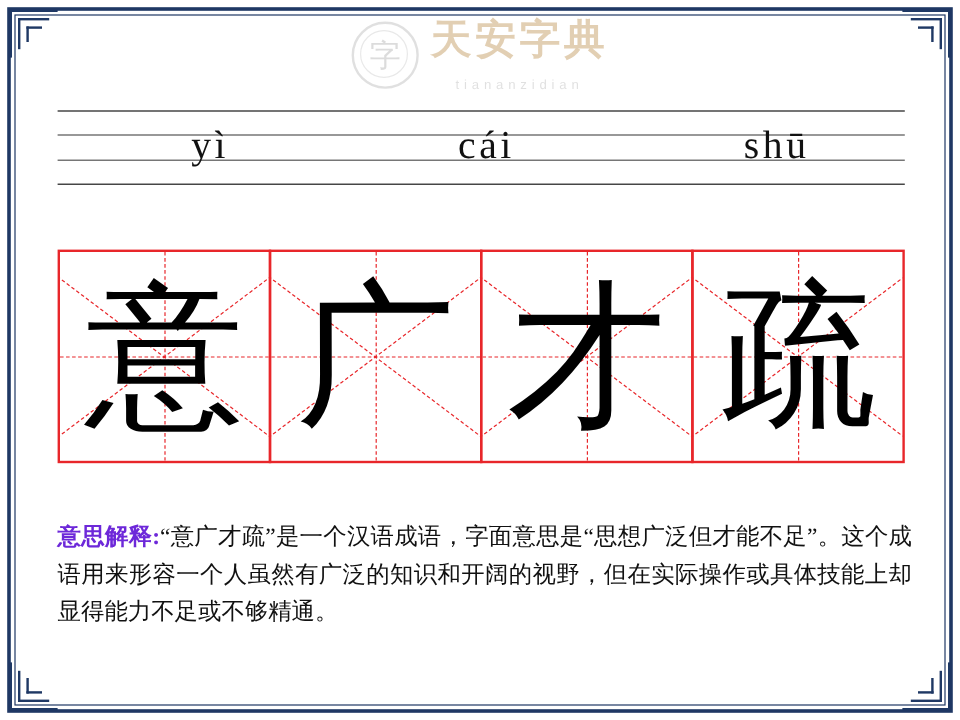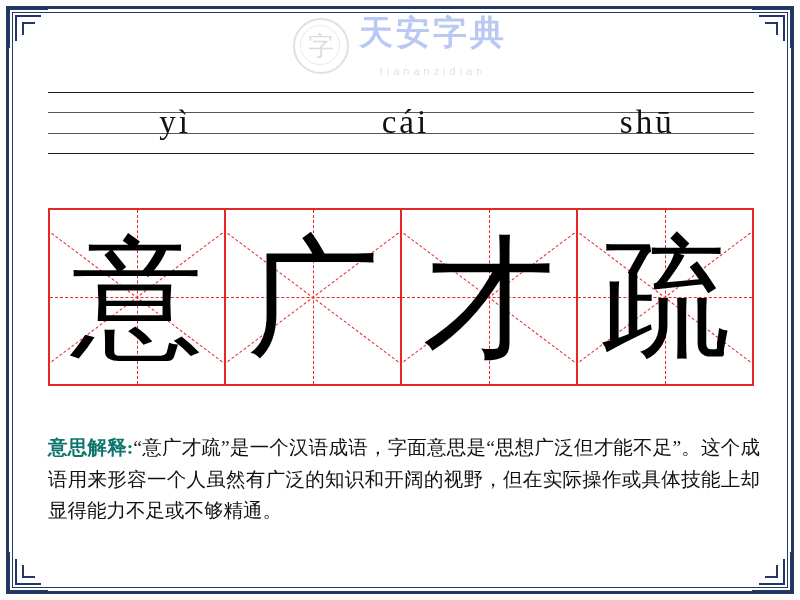--- a/index.html
+++ b/index.html
@@ -108,22 +108,22 @@
   }
   .brand-text {
     display: flex;
     flex-direction: column;
     align-items: center;
     line-height: 1;
   }
   .brand-name {
     font-size: 34px;
     letter-spacing: 3px;
-    color: #1d4ed8;
-    font-family: Liberation Serif, serif;
+    color: #a16207;
+    font-family: Liberation Sans, sans-serif;
     font-weight: bold;
   }
   .brand-sub {
     margin-top: 16px;
     font-size: 11px;
     letter-spacing: 4px;
     color: #9c9c9c;
     font-family: "Liberation Sans", sans-serif;
   }
 
@@ -235,21 +235,21 @@
     top: 432px;
     width: 712px;
     font-family: "Liberation Serif", serif;
     font-size: 19.5px;
     line-height: 1.62;
     color: #111;
     text-align: justify;
   }
   .explain-label {
     font-weight: bold;
-    color: #0f766e;
+    color: #6d28d9;
   }
 </style>
 </head>
 <body>
 
 <div class="page">
 
   <div class="frame-outer"></div>
   <div class="frame-inner"></div>
 

